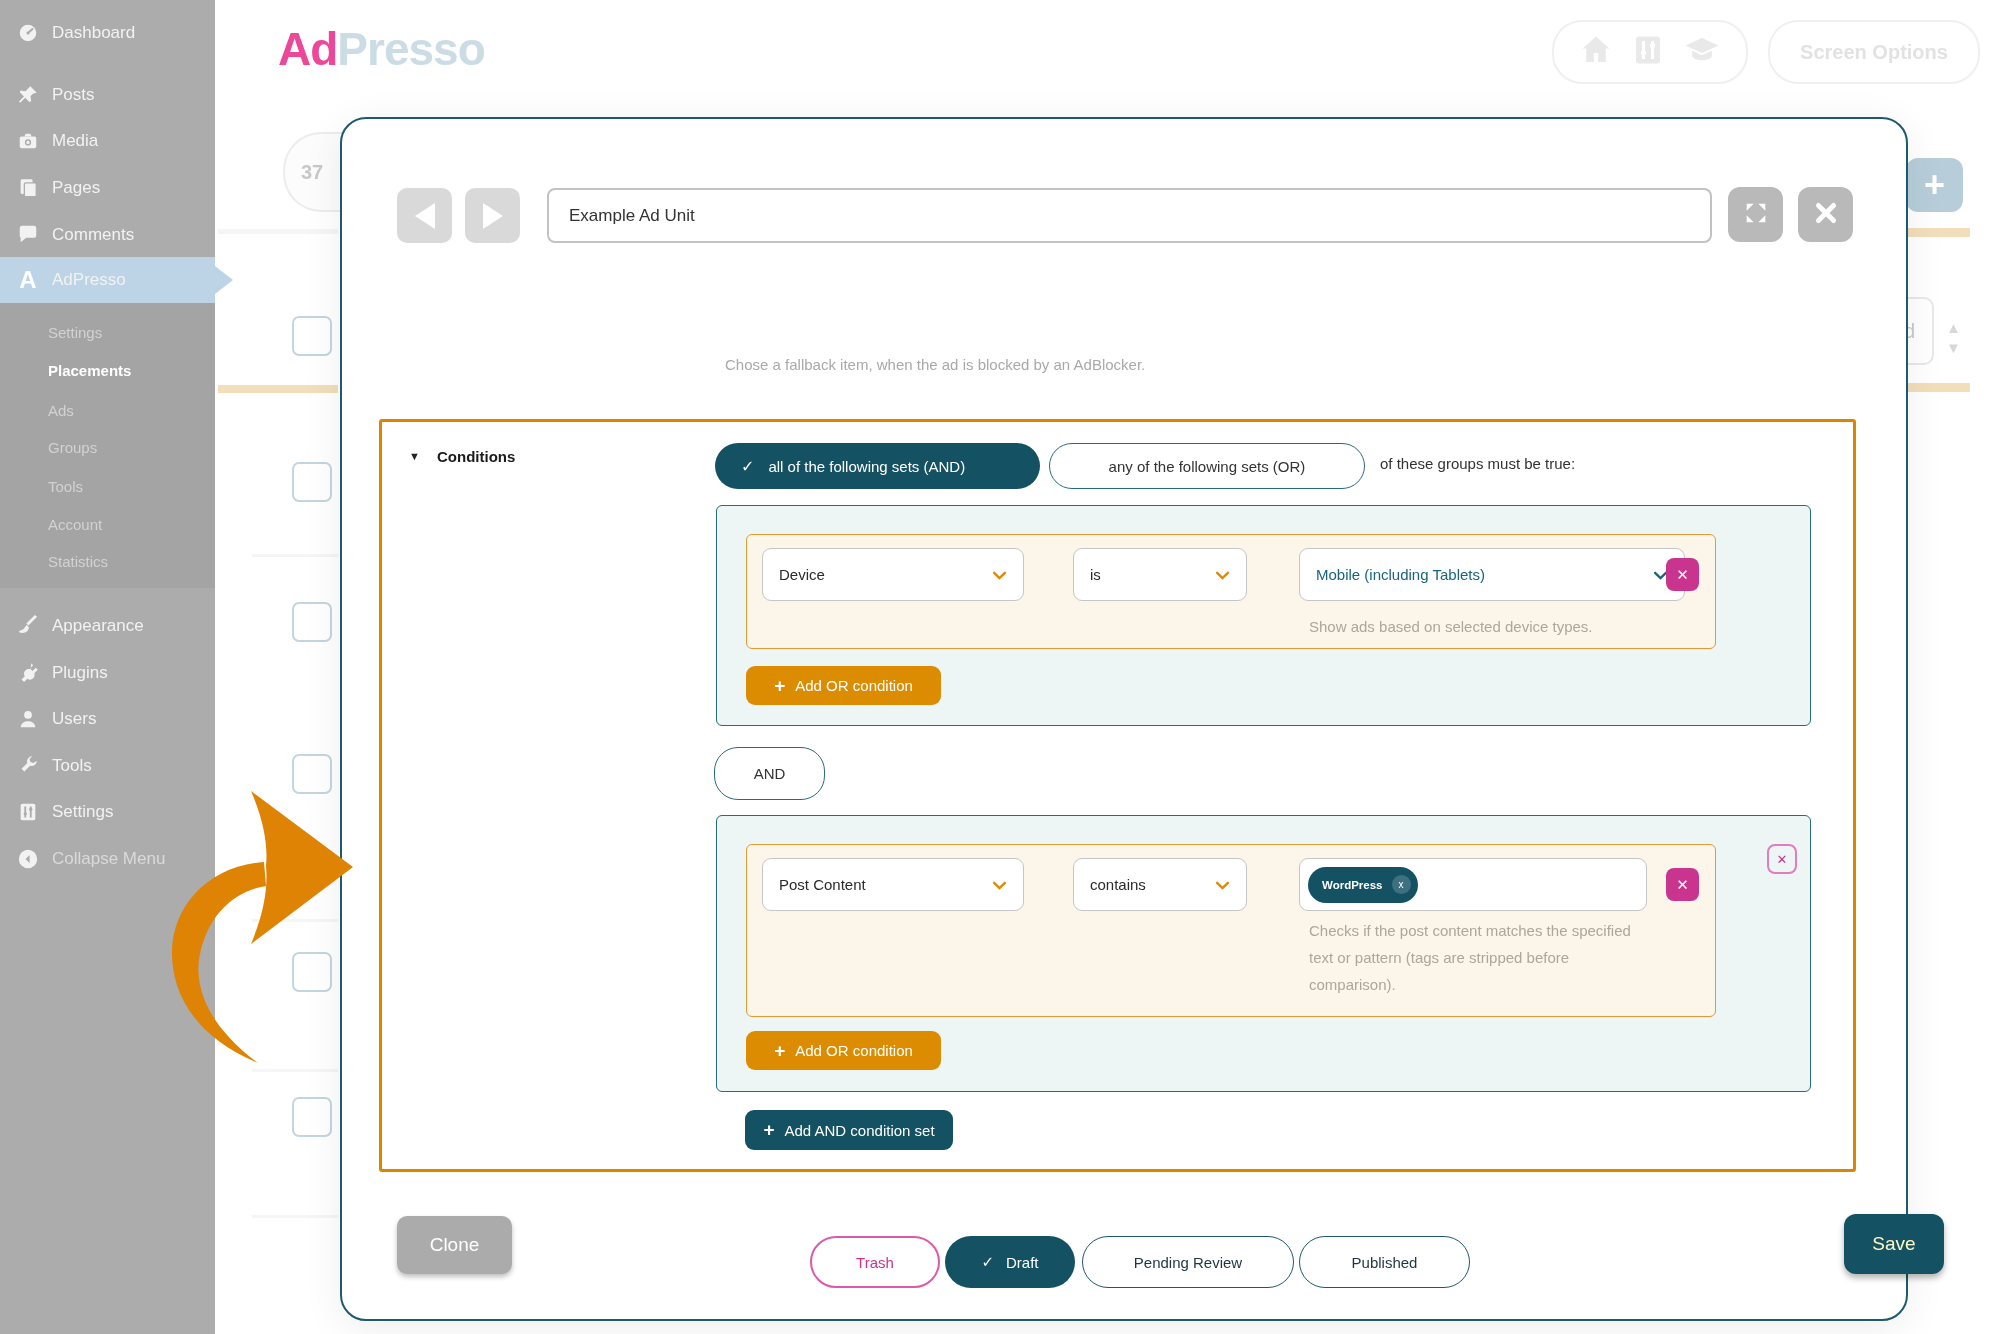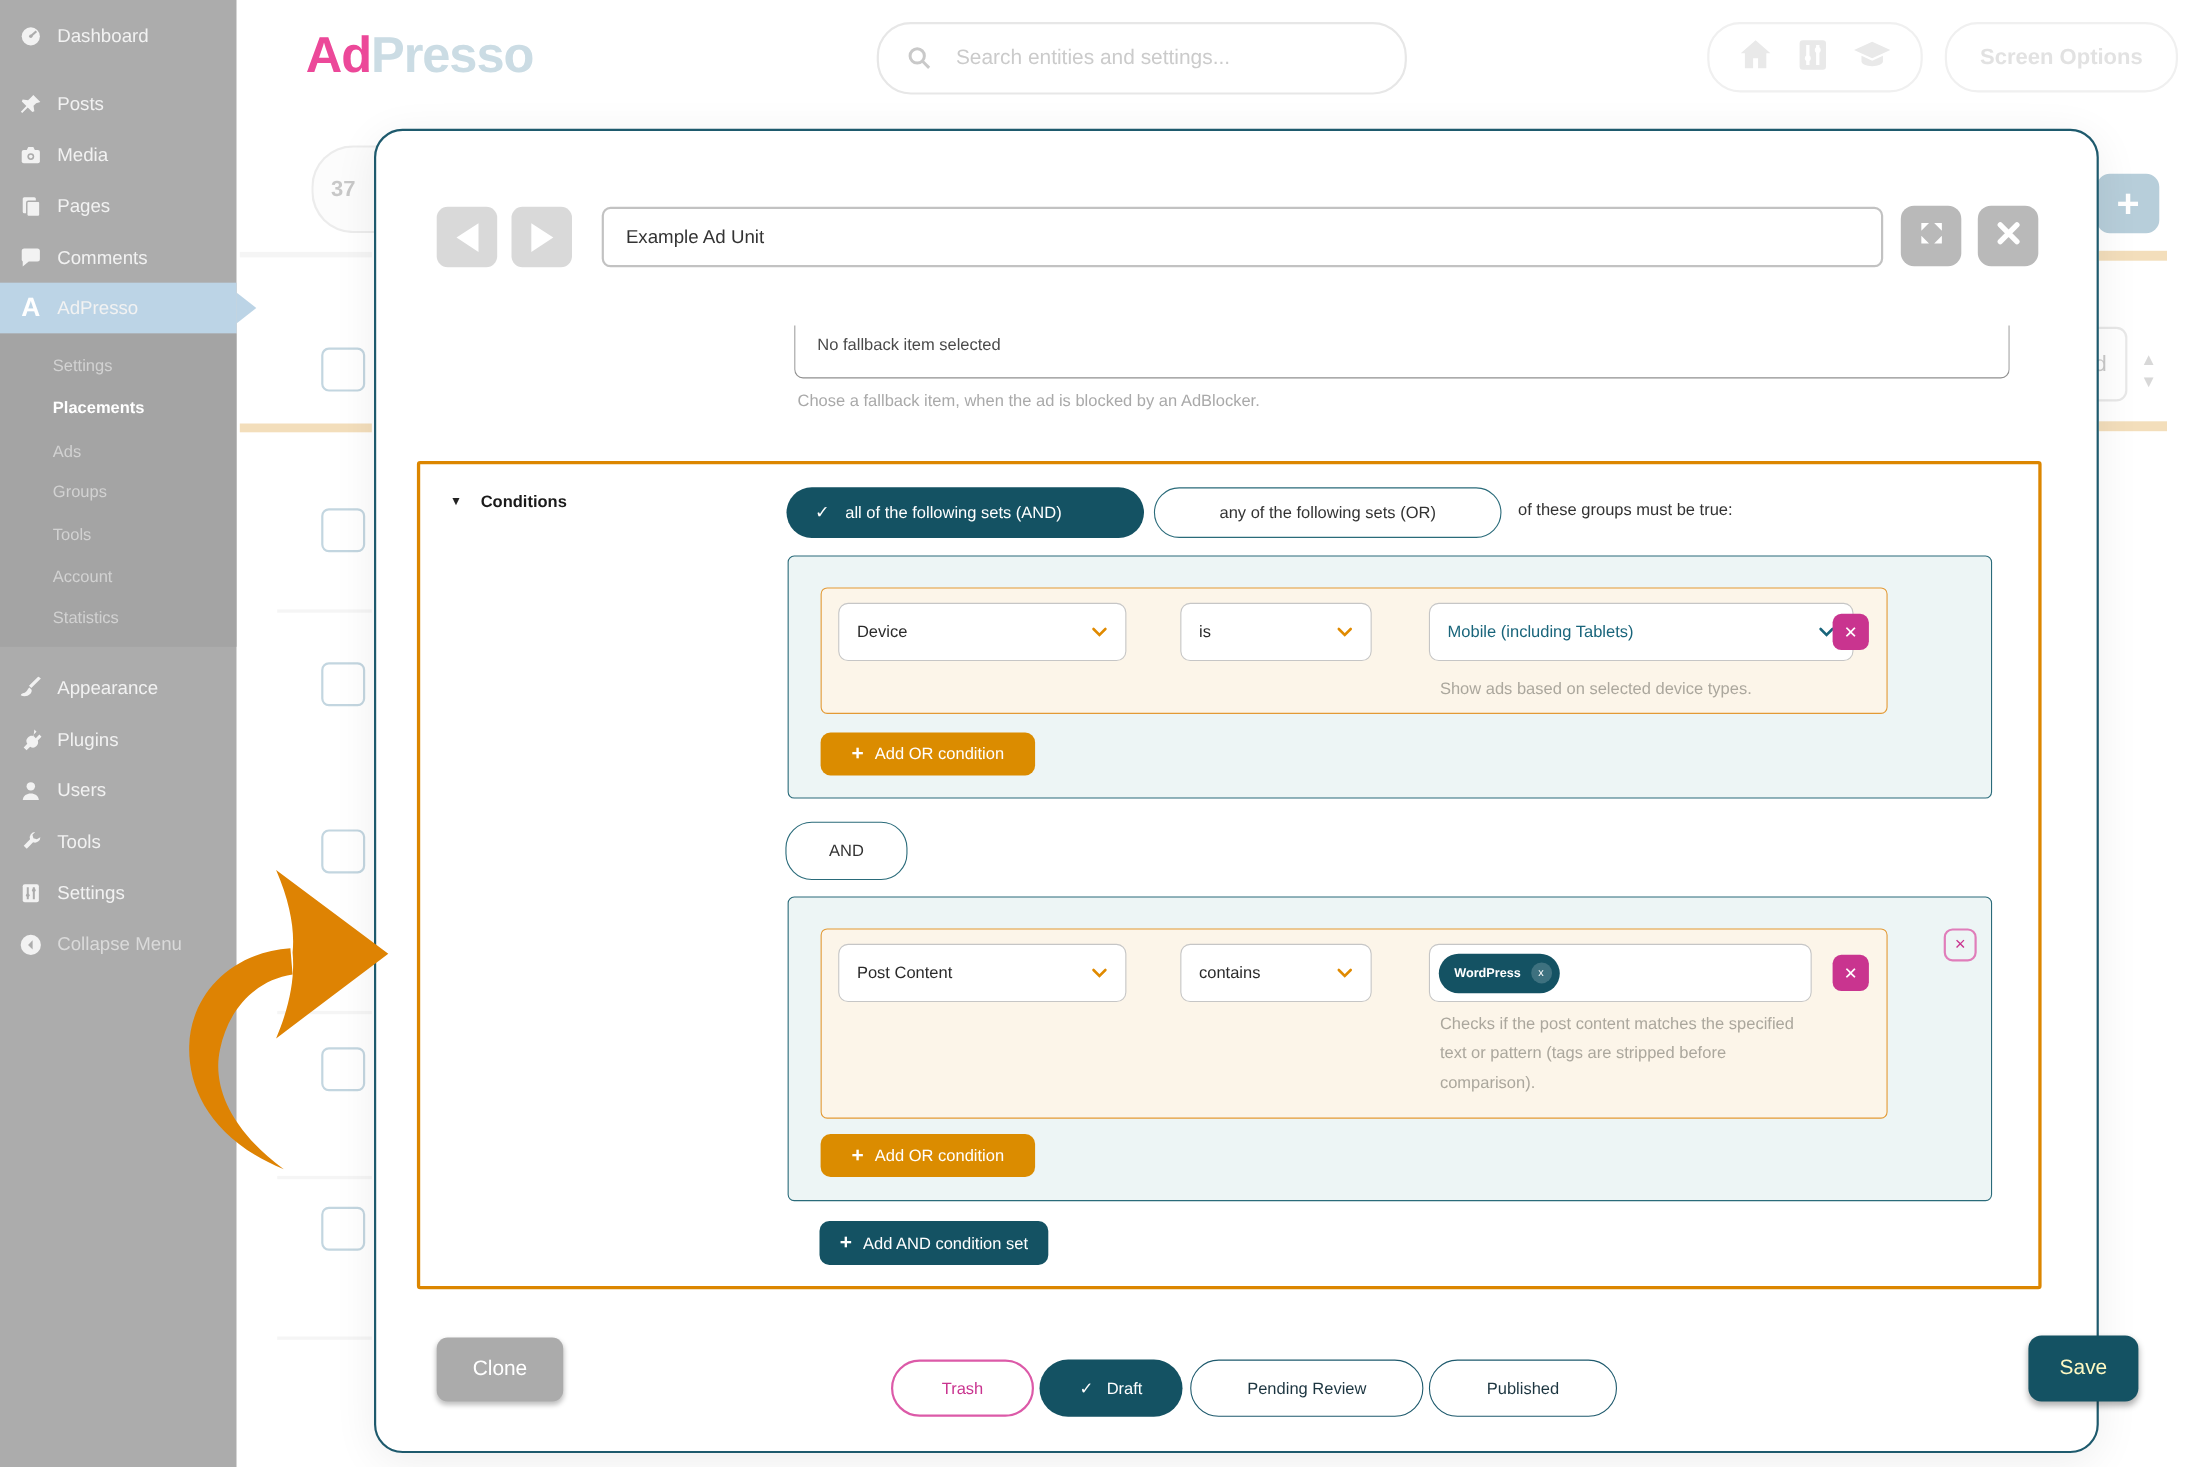--- a/index.html
+++ b/index.html
@@ -241,29 +241,20 @@
           </svg>
       </span>
       <span class="sb-label" style="color:#DADADA">Collapse Menu</span>
     </div>
   </div>
 
   <div class="logo">
     <span style="color:#ec4899">Ad</span><span style="color:#CBDCE4">Presso</span>
   </div>
 
-  <div class="pill search-pill">
-    <span style="margin-left:24px;display:flex">
-      <svg width="26" height="26" viewBox="0 0 24 24">
-          <circle cx="10" cy="10" r="6" stroke="#C9C9C9" stroke-width="2.5" fill="none"></circle>
-          <path d="M14.5 14.5L20 20" stroke="#C9C9C9" stroke-width="2.5"></path>
-        </svg>
-    </span>
-    <input class="search-input" type="text" placeholder="Search entities and settings..." style="">
-  </div>
 
   <div class="iconbar">
     <span>
       <svg width="36" height="36" viewBox="0 0 24 24">
           <path fill="#E9E9E9" d="M12 3l9 8h-2.5v9h-5v-6h-3v6h-5v-9H3z"></path>
         </svg>
     </span>
     <span>
       <svg width="36" height="36" viewBox="0 0 24 24">
           <rect x="4" y="3" width="16" height="18" rx="2" fill="#E9E9E9"></rect>
@@ -331,25 +322,20 @@
       </span>
     </div>
     <div class="graybtn" style="left:1456px;top:68px;">
       <span>
         <svg width="26" height="26" viewBox="0 0 24 24">
             <path d="M5 5l14 14M19 5L5 19" stroke="#fff" stroke-width="4.5" stroke-linecap="round"></path>
           </svg>
       </span>
     </div>
 
-    <div class="fallback-wrap">
-      <div class="fallback-box">
-        <span>No fallback item selected</span>
-      </div>
-    </div>
     <div class="fallback-help">Chose a fallback item, when the ad is blocked by an AdBlocker.</div>
 
     <div class="fieldset">
 
       <span class="cond-tri"><span>▼</span></span>
       <span class="cond-label">Conditions</span>
 
       <div class="toggle-and">
         <span class="chk">✓</span>
         <span>all of the following sets (AND)</span>

